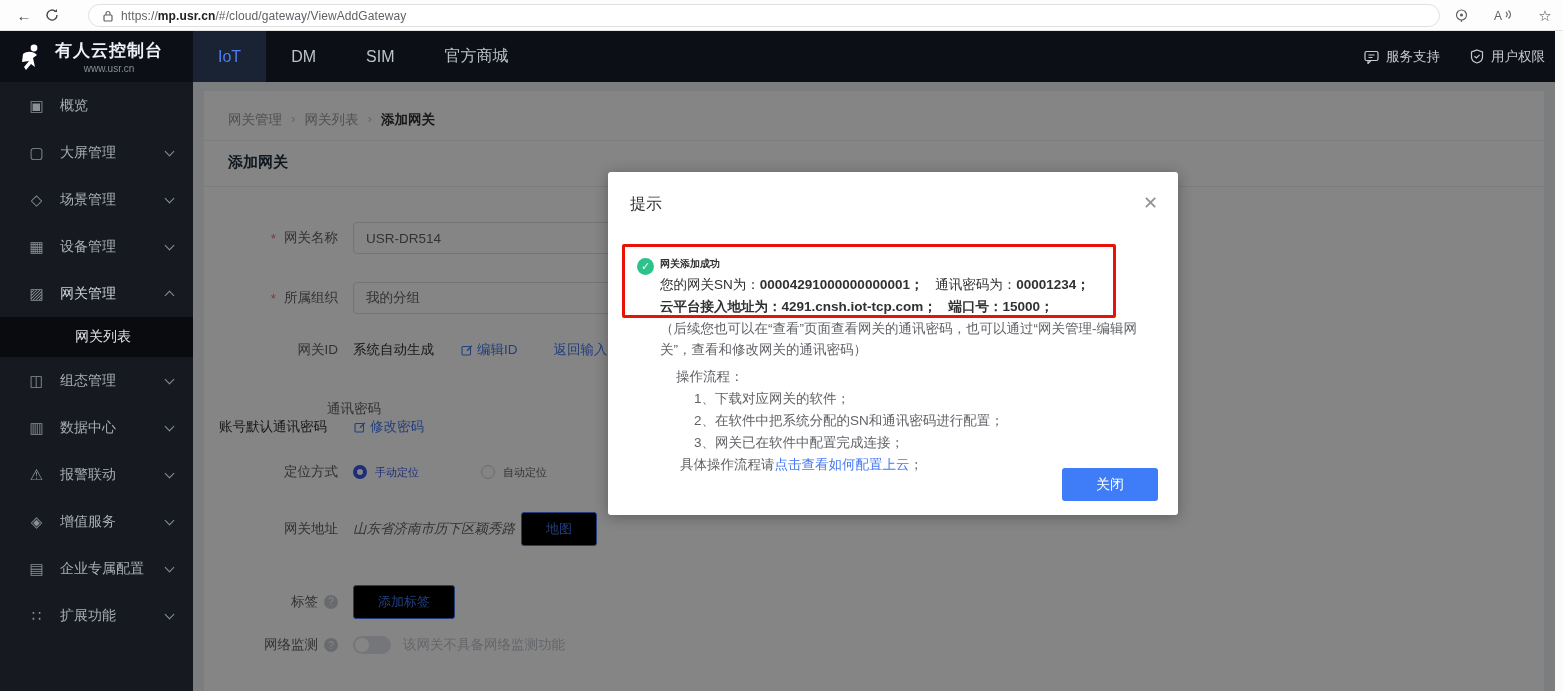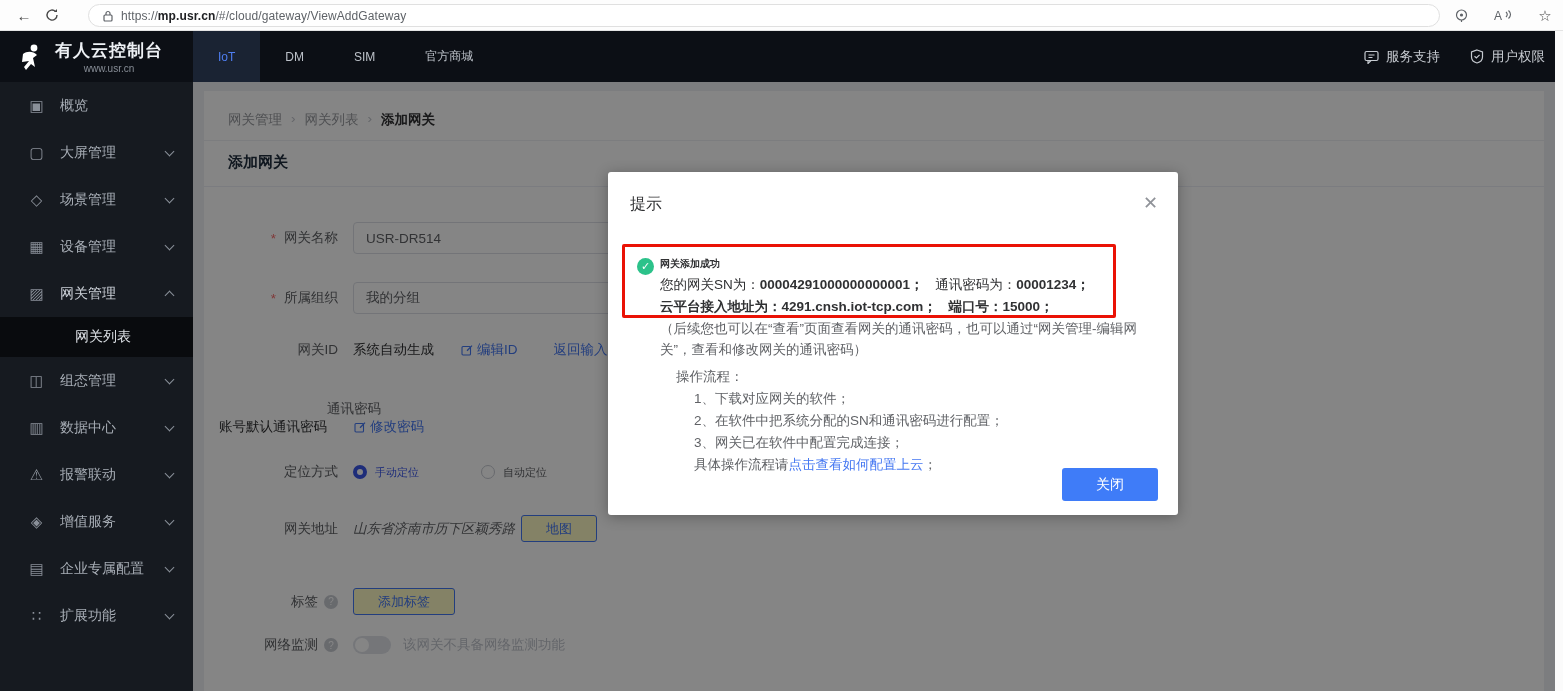--- a/index.html
+++ b/index.html
@@ -26,21 +26,21 @@
   .br-right .b-icon{ width:20px; }
 
   
   .topnav{ position:absolute; left:0; top:31px; width:1555px; height:51px; background:#0c0f15; z-index:4;
     display:flex; align-items:stretch; }
   .logo{ width:193px; display:flex; align-items:center; padding-left:16px; gap:9px; }
   .logo-text{ display:flex; flex-direction:column; align-items:center; }
   .logo-title{ color:#eef1f5; font-size:17px; font-weight:bold; letter-spacing:1px; }
   .logo-sub{ color:#878d96; font-size:10px; margin-top:1px; }
   .tabs{ display:flex; align-items:stretch; }
-  .tab{ display:flex; align-items:center; padding:0 25px; color:#bdc2c9; font-size:12px; cursor:pointer;text-align:right; }
+  .tab{ display:flex; align-items:center; padding:0 25px; color:#bdc2c9; font-size:16px; cursor:pointer;text-align:right; }
   .tab.active{ background:#1a2333; color:var(--nav-active-blue); }
   .nav-right{ margin-left:auto; display:flex; align-items:center; gap:30px; padding-right:10px; }
   .nav-right .nav-item{ display:flex; align-items:center; gap:7px; color:#c6cad0; font-size:13.5px; cursor:pointer; }
 
   
   .sidebar{ position:absolute; left:0; top:82px; width:193px; height:609px; background:#161a20; z-index:4; }
   .side-item{ height:47px; display:flex; align-items:center; padding:0 20px 0 28px; color:#a7adb5;
     font-size:14px; cursor:pointer; }
   .side-item .s-ic{ width:17px; font-size:15px; color:#8a9099; margin-right:15px; text-align:center; flex:none;}
   .side-item .s-label{ flex:1; }
@@ -66,21 +66,21 @@
   .req{ color:#f56c6c; margin-right:2px; }
   .fctrl{ margin-left:15px; display:flex; align-items:center; white-space:nowrap; }
   .tinput{ width:430px; height:32px; border:1px solid #dcdfe6; border-radius:4px; padding:0 12px;
     font-size:13.5px; color:#606266; font-family:inherit; background:#fff; }
   .plain{ font-size:13.5px; color:#303133; }
   .blink{ font-size:13.5px; color:var(--accent-blue); cursor:pointer; display:inline-flex; align-items:center; gap:4px; }
   .radio{ width:14px; height:14px; border-radius:50%; border:1px solid #c6cad1; background:#fff; flex:none; }
   .radio.sel{ border:4px solid #3a56e8; }
   .rlabel{ font-size:11px; color:#606266; margin-left:8px; }
   .rlabel.sel{ color:#3a56e8; }
-  .obtn{ height:27px; padding:0 24px; border:1px solid var(--accent-blue); border-radius:3px; background:#fef9c3;
+  .obtn{ height:34px; padding:0 24px; border:1px solid var(--accent-blue); border-radius:3px; background:#000000;
     color:var(--accent-blue); font-size:13px; cursor:pointer; display:inline-flex; align-items:center; }
   .qicon{ width:14px; height:14px; border-radius:50%; background:#c8cbd2; color:#fff; font-size:10px;
     display:inline-flex; align-items:center; justify-content:center; flex:none; }
   .toggle{ width:38px; height:18px; border-radius:9px; background:#e0e3e9; position:relative; flex:none; cursor:pointer;}
   .toggle .knob{ position:absolute; left:2px; top:2px; width:14px; height:14px; border-radius:50%; background:#fff; }
   .muted{ font-size:13.5px; color:#c0c4cc; margin-left:12px; }
 
   
   .dim{ position:absolute; left:193px; top:82px; width:1362px; height:609px; background:rgba(0,0,0,.48); z-index:2; }
   .modal{ position:absolute; left:608px; top:172px; width:570px; height:343px; background:#fff; z-index:3;
@@ -88,21 +88,21 @@
   .m-title{ position:absolute; left:22px; top:22px; font-size:16px; color:#303133; }
   .m-close{ position:absolute; right:20px; top:22px; font-size:18px; color:#909399; cursor:pointer; line-height:1; }
   .ok-circle{ position:absolute; left:29px; top:86px; width:17px; height:17px; border-radius:50%;
     background:var(--success-green); color:#fff; font-size:11px; display:flex; align-items:center; justify-content:center; }
   .m-strong-title{ position:absolute; left:52px; top:85px; font-size:10px; font-weight:bold; color:#303133; }
   .m-line{ position:absolute; left:52px; font-size:13.5px; color:#303133; white-space:nowrap; }
   .m-line b{ font-weight:bold; }
   .m-note{ position:absolute; left:52px; top:146px; width:478px; font-size:13.5px; color:#606266; line-height:21px; }
   .m-steps-title{ position:absolute; left:68px; top:196px; font-size:13.5px; color:#606266; }
   .m-step{ position:absolute; left:86px; font-size:13.5px; color:#606266; white-space:nowrap; }
-  .m-detail{ position:absolute; left:86px; top:284px; font-size:13.5px; color:#606266; white-space:nowrap; }
+  .m-detail{ position:absolute; left:72px; top:284px; font-size:13.5px; color:#606266; white-space:nowrap; }
   .m-detail .blink{ font-size:13.5px; }
   .close-btn{ position:absolute; right:20px; bottom:14px; width:96px; height:33px; background:var(--button-blue);
     color:#fff; font-size:14px; border:none; border-radius:3px; cursor:pointer; font-family:inherit; }
   .red-box{ position:absolute; left:622px; top:244px; width:494px; height:74px; border:3px solid var(--annotation-red);
     border-radius:2px; z-index:5; pointer-events:none; }
 
   .scroll-strip{ position:absolute; right:0; top:31px; width:8px; height:660px; background:#fbfbfb; z-index:6; }
 </style>
 </head>
 <body>

